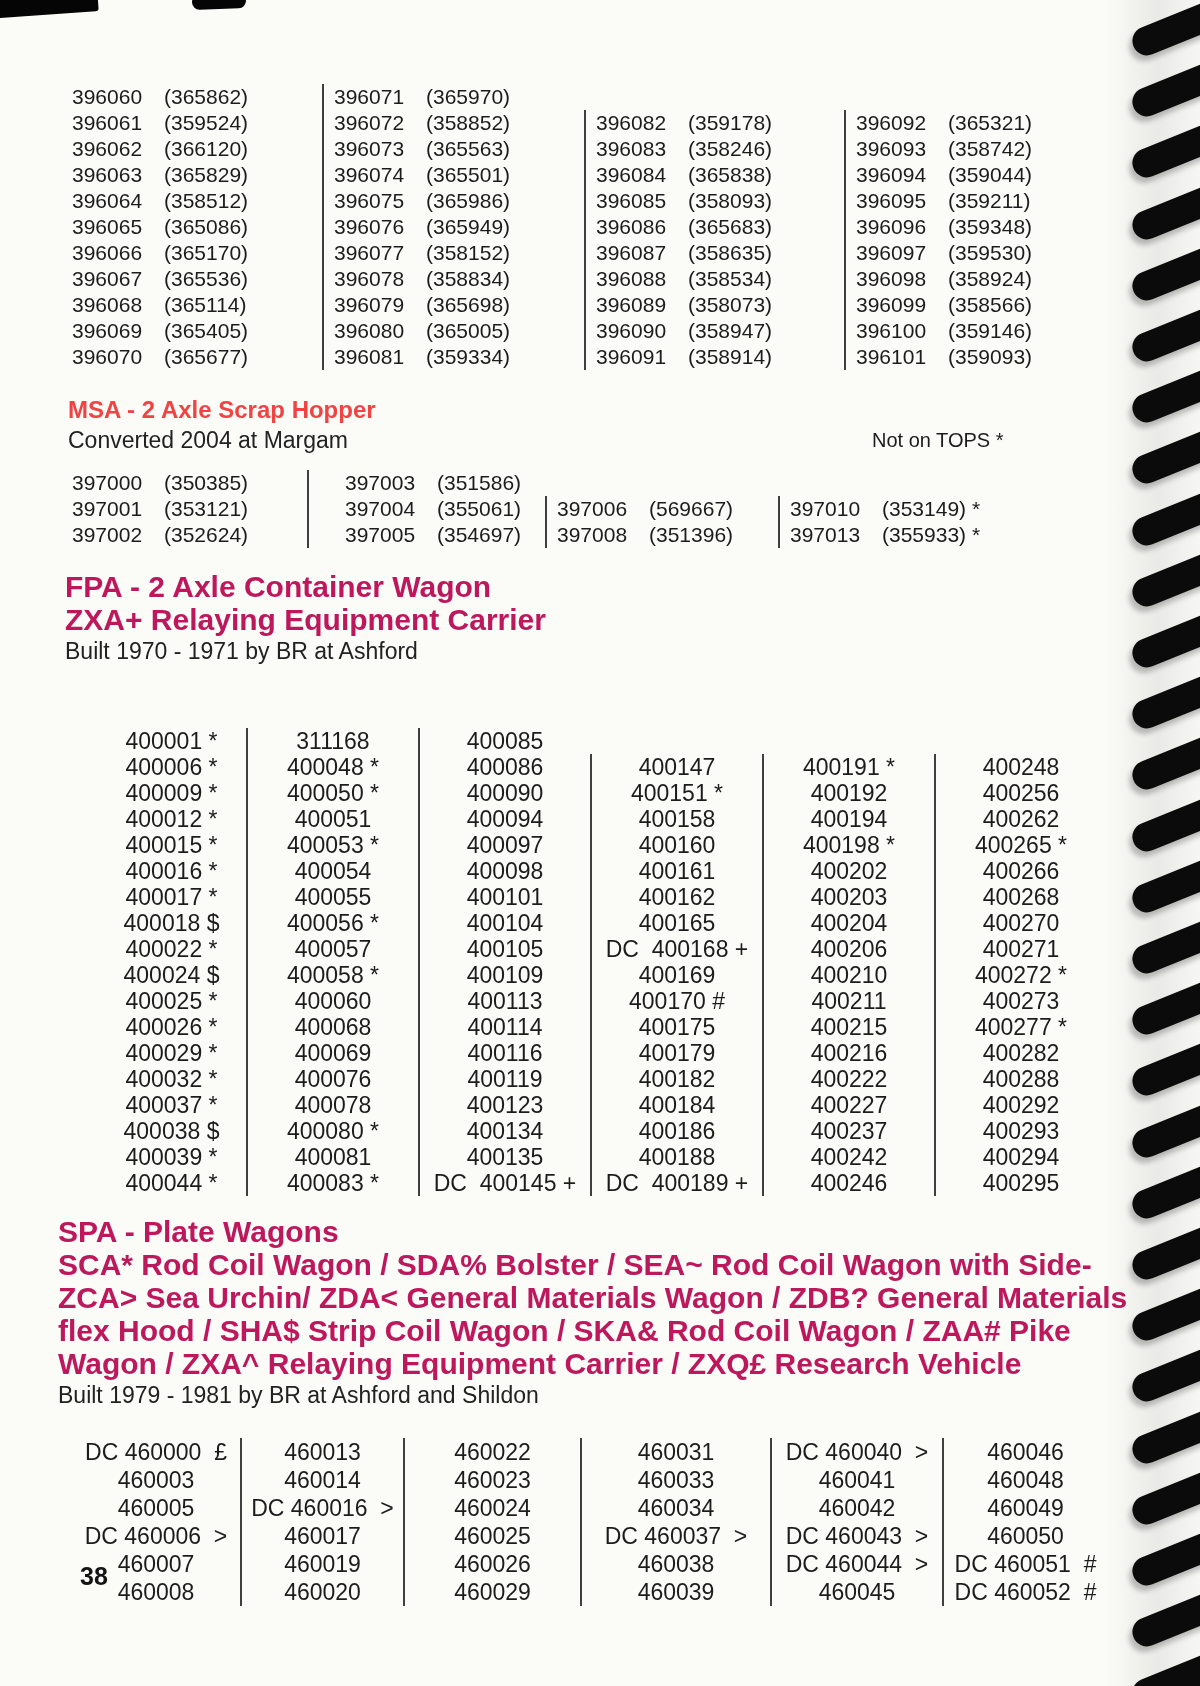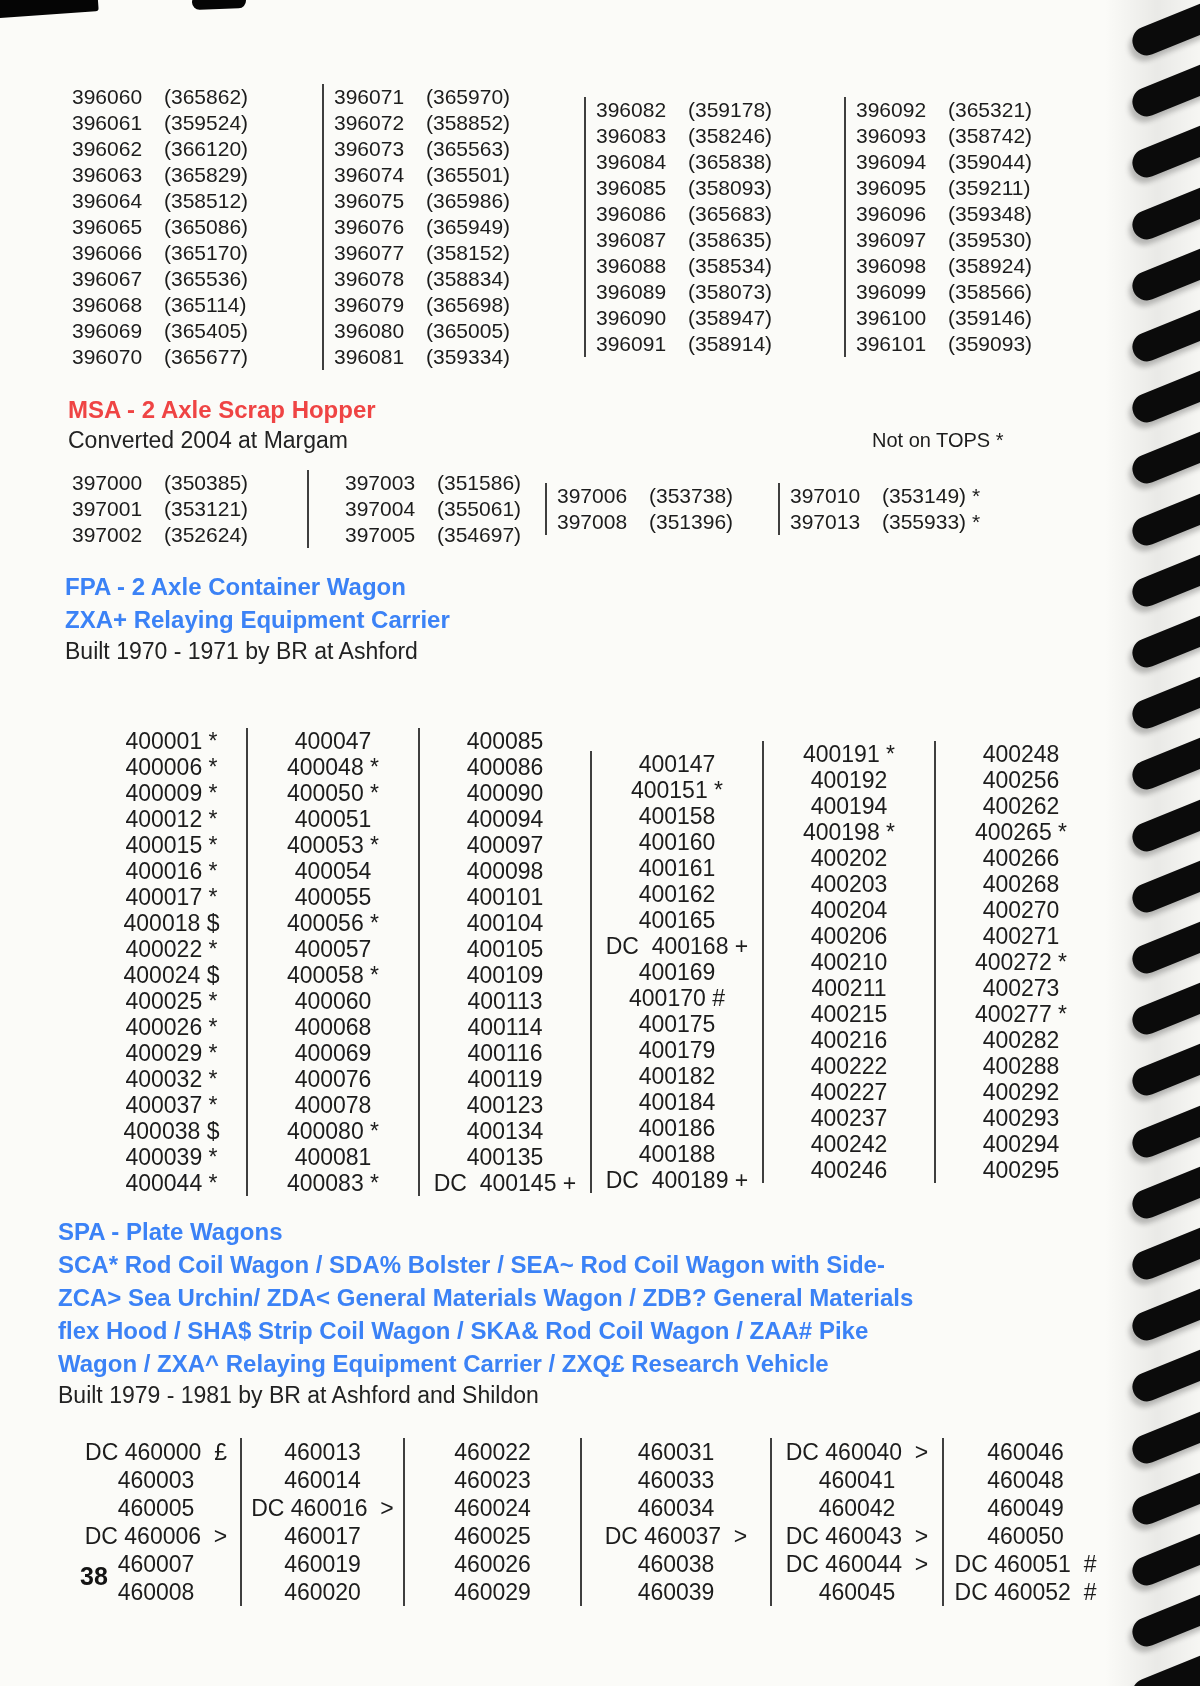--- a/index.html
+++ b/index.html
@@ -25,34 +25,34 @@
     position:absolute; top:0; right:0; width:95px; height:100%;
     background:linear-gradient(to right, rgba(0,0,0,0) 0%, rgba(0,0,0,0.07) 55%, rgba(0,0,0,0.02) 100%);
   }
   .claw {
     position:absolute; left:1130px; width:95px; height:29px;
     background:#0b0b0b; border-radius:15px;
     transform:rotate(-22deg);
     box-shadow:-5px 4px 5px rgba(40,40,40,0.28);
   }
   
-  .numtable { position:absolute; display:flex; align-items:center; }
+  .numtable { position:absolute; display:flex; align-items:flex-end; }
   .numtable .col { padding-left:10px; }
   .numtable .col:first-child { padding-left:2px; }
   .numtable .col + .col { border-left:2px solid #3f3f3f; }
   .cell { font-size:21px; line-height:26px; white-space:pre; color:#1c1c1c; }
   .pairs .cell { display:flex; }
   .pairs .n { display:inline-block; width:92px; flex:none; }
   .centered .col { padding-left:0; }
   .centered .cell { text-align:center; font-size:23px; }
   .t460 .cell { line-height:28px; }
   
   .headblock { position:absolute; }
   .h1 { font-weight:bold; font-size:24px; line-height:31px; color:#ef4444; }
-  .h2 { font-weight:bold; font-size:24px; line-height:33px; color:#3b82f6; }
+  .h2 { font-weight:bold; font-size:30px; line-height:33px; color:#be185d; }
   .sub { font-size:23px; line-height:31px; color:#222; }
   .note { position:absolute; font-size:20px; color:#1c1c1c;text-align:center; }
   .pagenum { position:absolute; left:80px; top:1562px; font-weight:bold; font-size:25px; color:#141414; }
 </style>
 </head>
 <body>
 
 <div class="wedge"></div>
 <div class="blob"></div>
 
@@ -120,21 +120,21 @@
       <div class="cell"><span class="n">397000</span><span class="w">(350385)</span></div>
       <div class="cell"><span class="n">397001</span><span class="w">(353121)</span></div>
       <div class="cell"><span class="n">397002</span><span class="w">(352624)</span></div>
     </div>
   <div class="col pairs" style="width:238px;padding-left:36px;">
       <div class="cell"><span class="n">397003</span><span class="w">(351586)</span></div>
       <div class="cell"><span class="n">397004</span><span class="w">(355061)</span></div>
       <div class="cell"><span class="n">397005</span><span class="w">(354697)</span></div>
     </div>
   <div class="col pairs" style="width:233px;">
-      <div class="cell"><span class="n">397006</span><span class="w">(353738)</span></div>
+      <div class="cell"><span class="n">397006</span><span class="w">(569667)</span></div>
       <div class="cell"><span class="n">397008</span><span class="w">(351396)</span></div>
     </div>
   <div class="col pairs" style="width:262px;">
       <div class="cell"><span class="n">397010</span><span class="w">(353149) *</span></div>
       <div class="cell"><span class="n">397013</span><span class="w">(355933) *</span></div>
     </div>
 </div>
 
 <div class="headblock" style="left:65px; top:570px;">
   <div class="h2">FPA - 2 Axle Container Wagon</div>
@@ -157,21 +157,21 @@
       <div class="cell">400025 *</div>
       <div class="cell">400026 *</div>
       <div class="cell">400029 *</div>
       <div class="cell">400032 *</div>
       <div class="cell">400037 *</div>
       <div class="cell">400038 $</div>
       <div class="cell">400039 *</div>
       <div class="cell">400044 *</div>
     </div>
   <div class="col" style="width:172px;">
-      <div class="cell">400047</div>
+      <div class="cell">311168</div>
       <div class="cell">400048 *</div>
       <div class="cell">400050 *</div>
       <div class="cell">400051</div>
       <div class="cell">400053 *</div>
       <div class="cell">400054</div>
       <div class="cell">400055</div>
       <div class="cell">400056 *</div>
       <div class="cell">400057</div>
       <div class="cell">400058 *</div>
       <div class="cell">400060</div>

